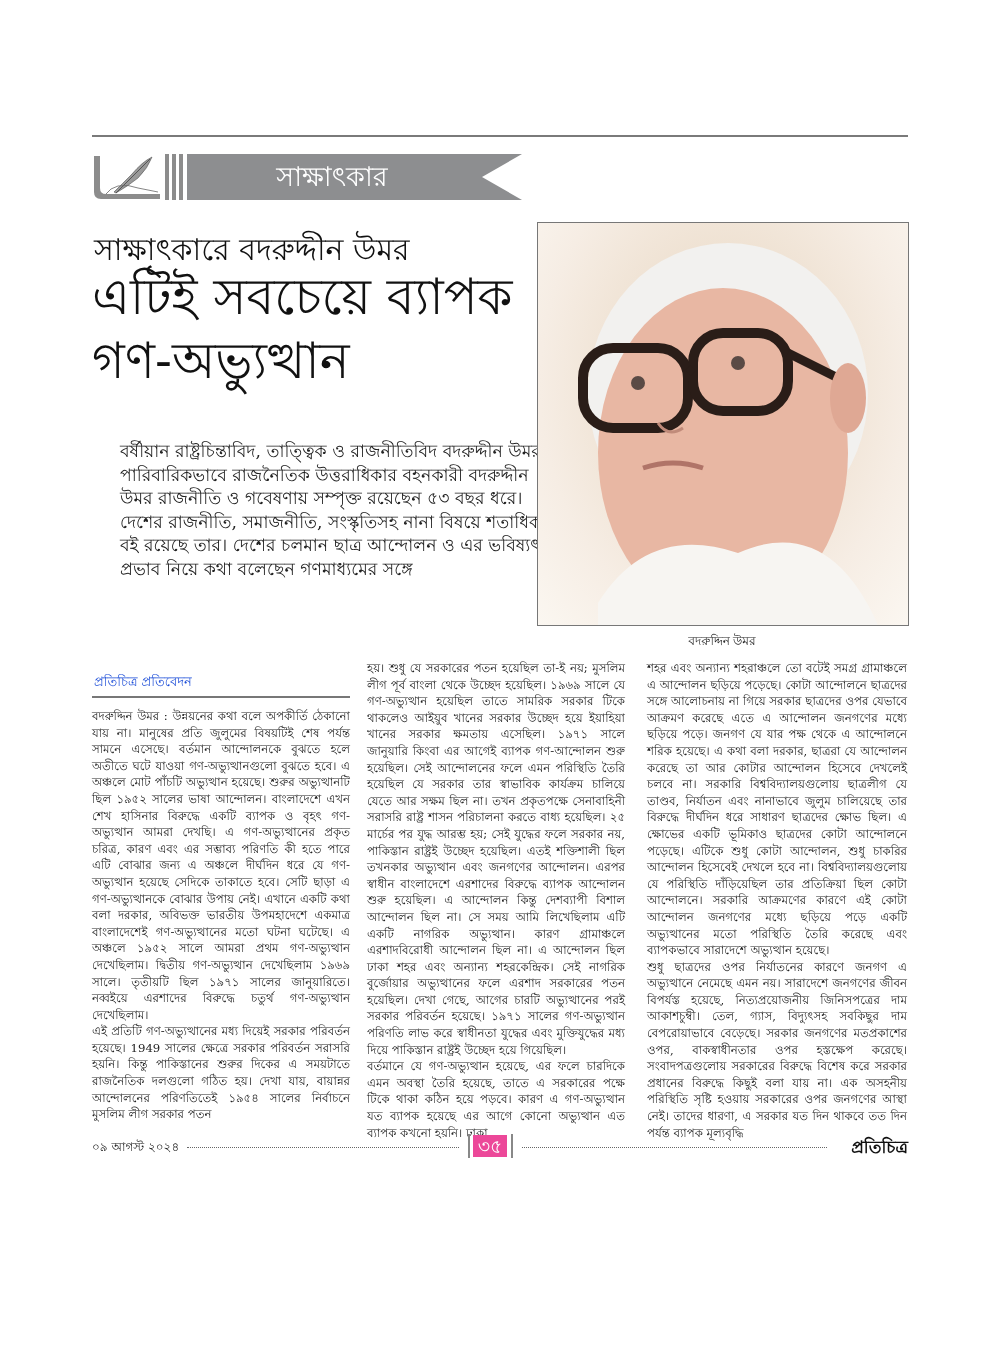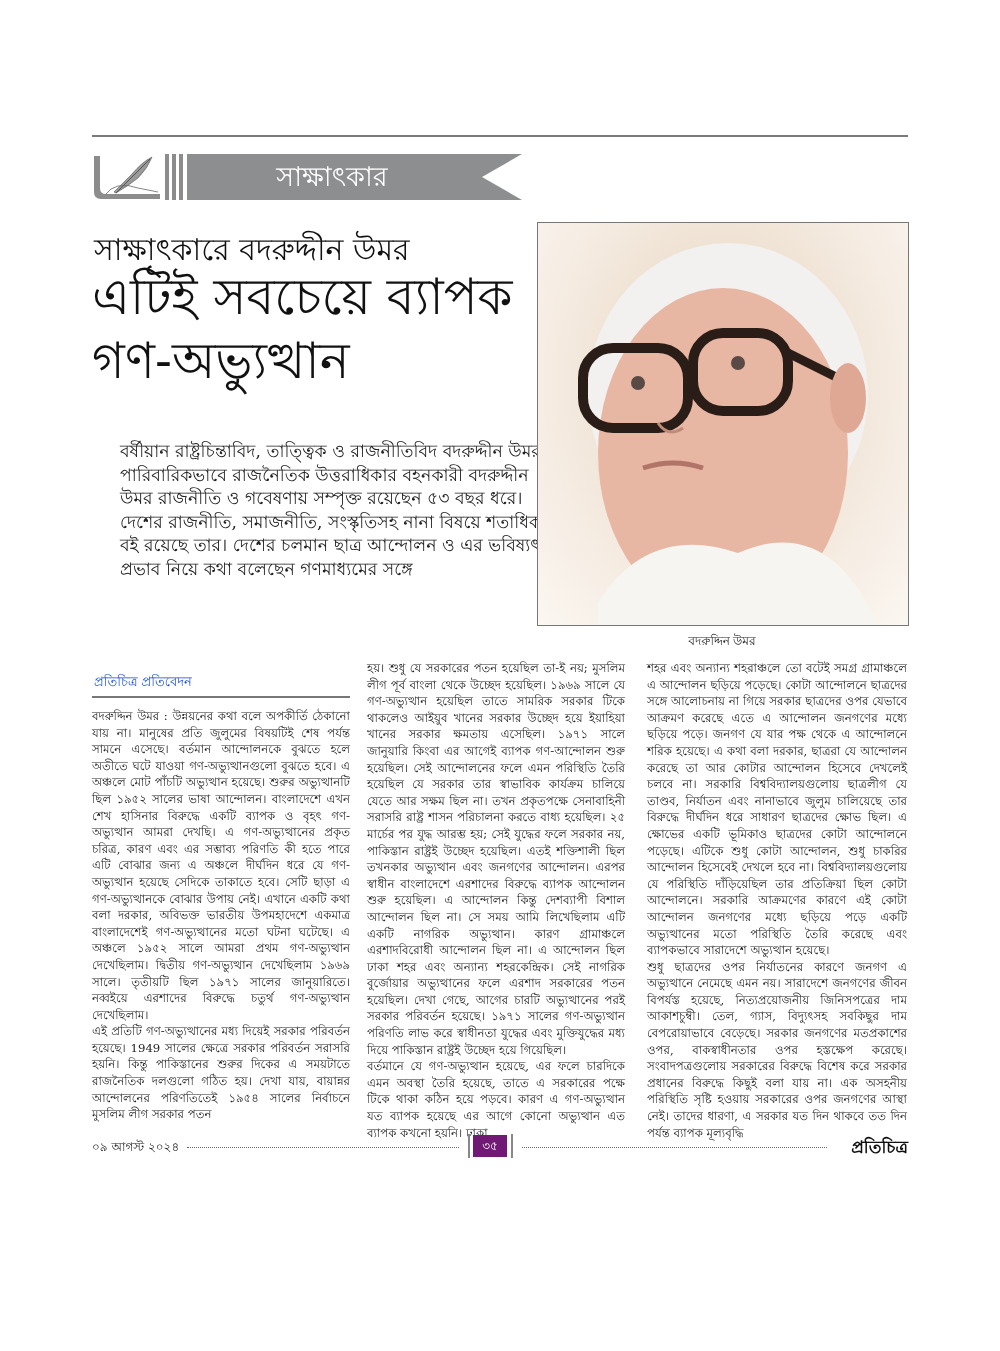--- a/index.html
+++ b/index.html
@@ -38,22 +38,22 @@
   .col p { margin: 0; }
   .col .q { font-style: italic; }
   .col1 { left: 92px; top: 708px; width: 258px; }
   .col2 { left: 367px; top: 660px; width: 258px; }
   .col3 { left: 647px; top: 660px; width: 260px; }
 
   .footer { position: absolute; left: 92px; top: 1134px; width: 816px; height: 26px; }
   .footer .date { position: absolute; left: 0; top: 4px; font-size: 12px; font-family: "DejaVu Serif", serif; color: #222; }
   .footer .dots-left { position: absolute; left: 95px; top: 13px; width: 272px; border-top: 1.5px dotted #666; }
   .footer .vbar-l { position: absolute; left: 376px; top: 0; width: 2px; height: 24px; background: #888; }
-  .footer .page-num { position: absolute; left: 381px; top: 1px; width: 34px; height: 22px; background: #701a75; color: #fff;
-      font-size: 12px; line-height: 22px; text-align: center; font-family: "DejaVu Serif", serif; }
+  .footer .page-num { position: absolute; left: 381px; top: 1px; width: 34px; height: 22px; background: #ec4899; color: #fff;
+      font-size: 19px; line-height: 22px; text-align: center; font-family: "DejaVu Serif", serif; }
   .footer .vbar-r { position: absolute; left: 419px; top: 0; width: 2px; height: 24px; background: #888; }
   .footer .dots-right { position: absolute; left: 430px; top: 13px; width: 305px; border-top: 1.5px dotted #666; }
   .footer .brand { position: absolute; right: 0; top: 0; font-size: 17px; font-weight: bold; font-family: "DejaVu Serif", serif; color: #111; }
 </style>
 </head>
 <body>
 
 <div class="top-rule"></div>
 
 <div class="banner">

